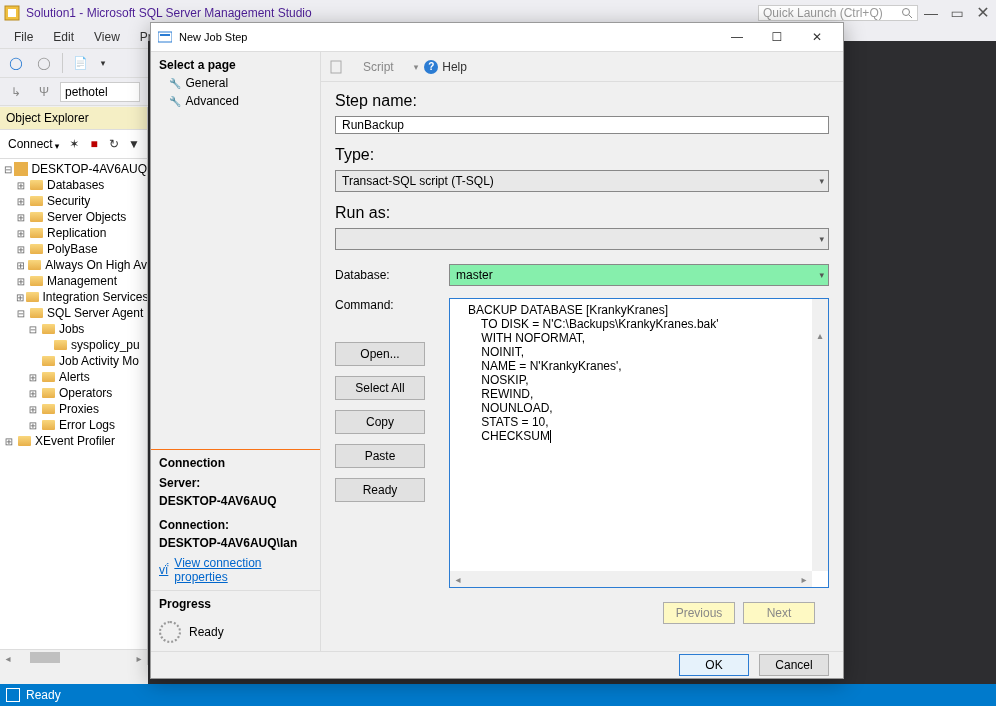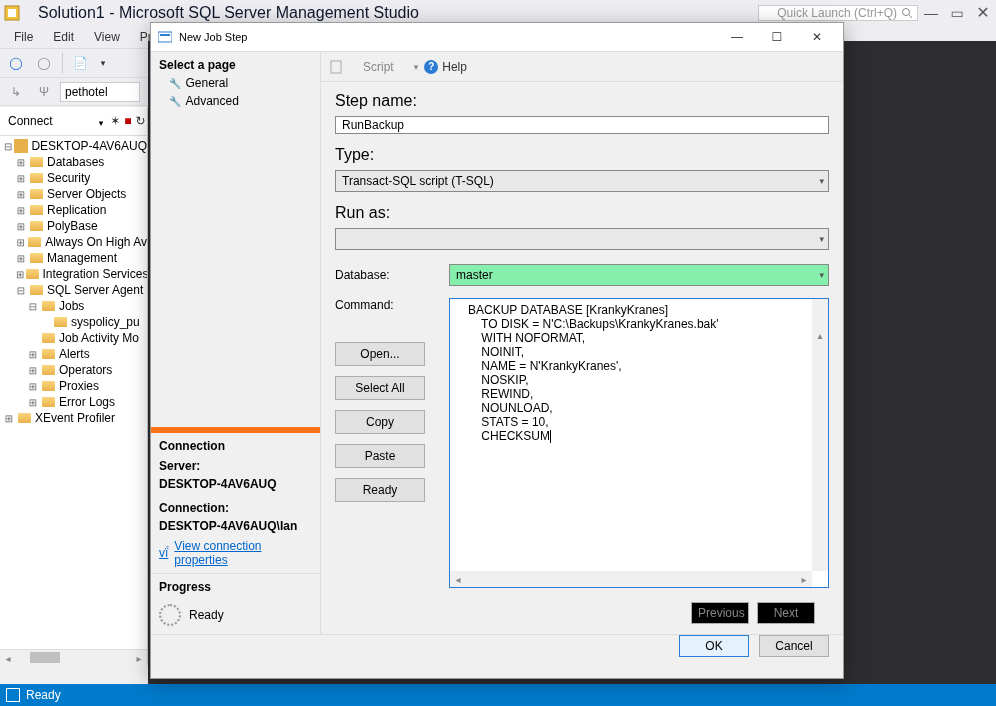--- a/index.html
+++ b/index.html
@@ -1,37 +1,37 @@
 <!DOCTYPE html>
 <html><head>
 <meta charset="utf-8">
 <style>
   * { box-sizing: border-box; font-family: "Segoe UI", Tahoma, sans-serif; }
   body { margin:0; width:996px; height:706px; background:#fff; overflow:hidden; font-size:12px; color:#000; }
   .main-app { position:relative; width:996px; height:706px; background:#f0f0f0; }
   
   .titlebar { height:26px; background:#eeeef2; display:flex; align-items:center; padding-left:4px; }
   .titlebar .app-icon { width:16px; height:16px; margin-right:6px; display:inline-flex; align-items:center; justify-content:center; }
-  .titlebar .title { color:#0f172a; font-size:16px;margin-left:12px; }
-  .titlebar .quick-launch { margin-left:auto; width:160px; height:16px; border:1px solid #ccc; background:#fff; display:flex; align-items:center; padding:0 4px; color:#999;text-align:right; }
+  .titlebar .title { color:#4c1d95; font-size:12px; }
+  .titlebar .quick-launch { margin-left:auto; width:160px; height:16px; border:1px solid #ccc; background:#fff; display:flex; align-items:center; padding:0 4px; color:#999; }
   .titlebar .ql-search { width:12px; height:12px; margin-left:4px; }
   .titlebar .win-ctrl { width:26px; text-align:center; color:#555; font-size:14px; line-height:26px; }
   .titlebar .win-ctrl.close { font-size:16px; }
   .menubar { height:22px; background:#eeeef2; display:flex; align-items:center; padding-left:4px; }
   .menubar .menu { padding:2px 10px; color:#333; }
   .toolbar1 { height:30px; background:#eeeef2; border-top:1px solid #ddd; border-bottom:1px solid #ddd; display:flex; align-items:center; padding-left:4px; gap:4px; }
   .tb-item { width:24px; height:22px; display:flex; align-items:center; justify-content:center; color:#333; border:1px solid transparent; }
   .tb-sep { width:1px; height:20px; background:#ccc; margin:0 2px; }
   .toolbar2 { height:28px; background:#eeeef2; display:flex; align-items:center; padding-left:4px; gap:4px; border-bottom:1px solid #ddd; }
   .toolbar2 input { width:80px; height:20px; border:1px solid #ccc; padding:0 4px; font-size:12px; }
   
   .obj-explorer { position:absolute; top:107px; left:0; width:148px; height:558px; background:#fff; border-right:1px solid #ccc; }
   .oe-title { background:#f5efc5; padding:4px 6px; font-size:12px; border-bottom:1px solid #ddd; }
   .oe-connect { display:flex; align-items:center; padding:3px 4px; gap:2px; border-bottom:1px solid #ddd; font-size:12px; }
-  .oe-connect .conn-btn { display:flex; align-items:flex-end; padding:2px 4px;gap:44px; }
+  .oe-connect .conn-btn { display:flex; align-items:flex-end; padding:2px 4px; }
   .oe-tree { font-size:12px; padding:2px 0; overflow:hidden; white-space:nowrap; }
   .oe-node { display:flex; align-items:center; padding:1px 0 1px 4px; }
   .oe-node .exp { width:10px; text-align:center; color:#666; font-size:10px; margin-right:2px; }
   .oe-node .ic { width:16px; height:14px; display:inline-flex; align-items:center; justify-content:center; margin-right:3px; }
   .folder-ic { background:linear-gradient(#f9d77e,#e8b04a); width:13px; height:10px; border-radius:1px; }
   .oe-scroll { position:absolute; bottom:0; left:0; right:0; height:16px; background:#f0f0f0; border-top:1px solid #ddd; display:flex; }
   .oe-scroll .thumb { position:absolute; left:30px; width:30px; top:2px; bottom:2px; background:#c0c0c0; }
   
   .right-pane { position:absolute; top:41px; left:148px; right:0; bottom:22px; background:#2d2d30; }
   .right-toolbar { position:absolute; top:62px; right:6px; height:28px; display:flex; align-items:center; gap:2px; }
@@ -80,22 +80,22 @@
   .cmd-left { width:100px; display:flex; flex-direction:column; gap:10px; }
   .cmd-left .dlbl { font-size:12px; margin-bottom:20px; }
   .sbtn { width:90px; height:24px; border:1px solid #adadad; background:#e1e1e1; font-size:12px; }
   .cmd-text { flex:1; height:290px; border:1px solid #2b7cd3; background:#fff; overflow:auto; padding:4px 18px; font-size:12px; font-family:"Segoe UI", Tahoma, sans-serif; white-space:pre; position:relative; }
   .cmd-text .caret { display:inline-block; width:1px; height:13px; background:#000; vertical-align:text-bottom; }
   .cmd-scroll-v { position:absolute; right:0; top:0; bottom:16px; width:16px; background:#f0f0f0; }
   .cmd-scroll-h { position:absolute; left:0; right:16px; bottom:0; height:16px; background:#f0f0f0; display:flex; }
   .arr { width:16px; height:16px; display:flex; align-items:center; justify-content:center; color:#888; font-size:10px; }
 
   .nav-row { display:flex; justify-content:flex-end; gap:8px; padding:10px 14px 0; }
-  .navbtn { width:58px; height:22px; border:1px solid #adadad; background:#000000; color:#888; font-size:12px; }
-  .dlg-footer { height:44px; display:flex; justify-content:flex-end; padding:0 14px; gap:10px; border-top:1px solid #ddd; }
+  .navbtn { width:72px; height:22px; border:1px solid #adadad; background:#fef9c3; color:#888; font-size:12px; }
+  .dlg-footer { height:27px; display:flex; justify-content:flex-end; align-items:center; padding:0 14px; gap:10px; border-top:1px solid #ddd; }
   .okbtn { width:70px; height:22px; border:1px solid #2b7cd3; background:#e6f2fb; font-size:12px; }
   .cancelbtn { width:70px; height:22px; border:1px solid #adadad; background:#e1e1e1; font-size:12px; }
 </style>
 </head>
 <body>
 
 <div class="main-app">
 
   <div class="titlebar">
     <span class="app-icon">
@@ -143,20 +143,21 @@
   <div class="right-toolbar">
     <div class="tb-sep"></div>
     <div class="tb-item">▦</div>
     <div class="tb-item">🔧</div>
     <div class="tb-item">🧰</div>
     <div class="tb-item">▭</div>
     <div class="tb-item" style="width:12px;font-size:9px">▾</div>
   </div>
 
   <div class="obj-explorer">
+    <div class="oe-title">Object Explorer</div>
     <div class="oe-connect">
       <span class="conn-btn">
           <span>Connect</span>
           <span style="font-size:9px;margin-left:2px">▾</span>
         </span>
       <span class="tb-item" style="width:18px">✶</span>
       <span class="tb-item" style="width:18px;color:#b00">■</span>
       <span class="tb-item" style="width:18px">↻</span>
       <span class="tb-item" style="width:18px">▼</span>
     </div>
@@ -329,21 +330,21 @@
         <div class="page-item">
             <span class="pic">🔧</span>
             <span>General</span>
           </div>
         <div class="page-item">
             <span class="pic">🔧</span>
             <span>Advanced</span>
           </div>
 
         <div class="conn-sect">
-          <div class="conn-block" style="border-top:6px solid #f97316">
+          <div class="conn-block" style="border-top:1px solid #f97316">
             <div class="sect-title" style="padding:0 0 4px 0">Connection</div>
             <div class="conn-label">Server:</div>
             <div class="conn-label">DESKTOP-4AV6AUQ</div>
             <div class="conn-label" style="margin-top:6px">Connection:</div>
             <div class="conn-label">DESKTOP-4AV6AUQ\Ian</div>
             <div class="conn-link">
                 <span>vḯ</span>
                 <span>View connection properties</span>
               </div>
           </div>

